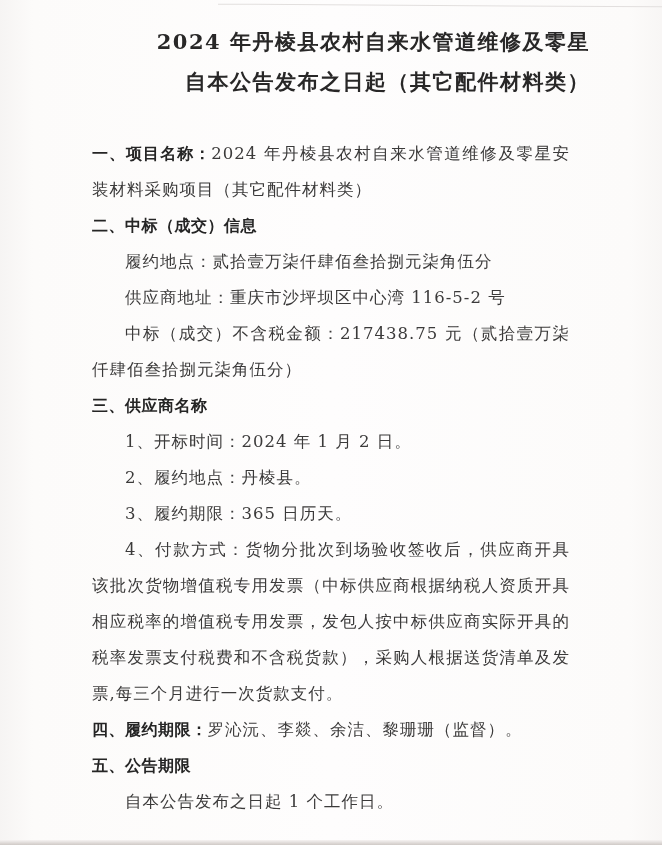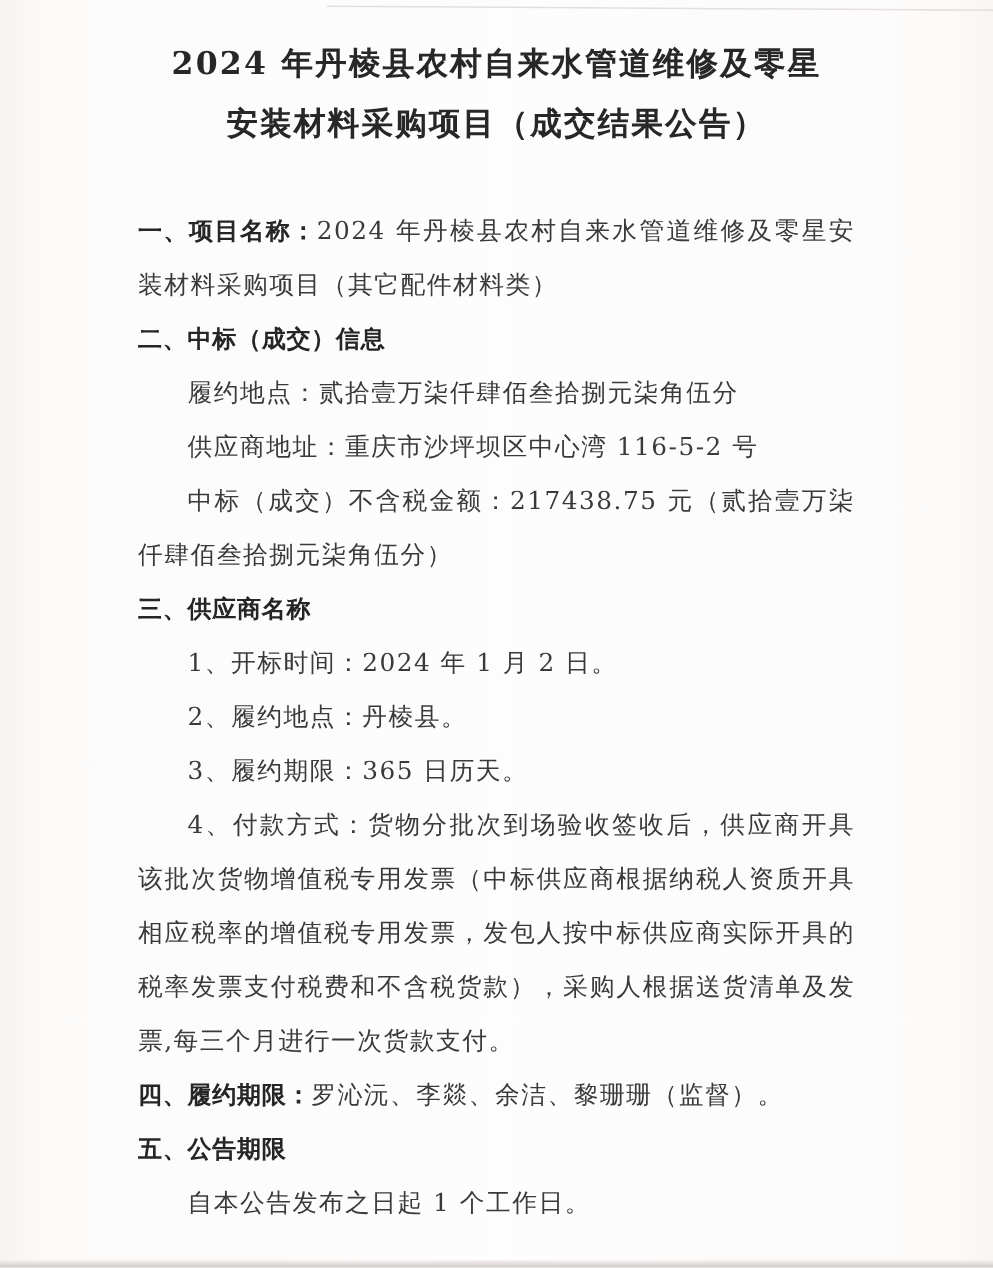--- a/index.html
+++ b/index.html
@@ -24,21 +24,21 @@
   .scan-bottom-edge {
     position: absolute; left: 0; right: 0; bottom: 0; height: 5px;
     background: linear-gradient(#f6f3f2, #cfc9c6);
   }
   .doc-title {
     margin: 0 -20px 34px -20px;
     font-size: 21px;
     line-height: 40px;
     font-weight: bold;
     letter-spacing: 1.5px;
-    text-align: center;
+    text-align: right;
     color: #282727;
   }
   .body-text {
     font-size: 16.5px;
     line-height: 36px;
     letter-spacing: 1px;
   }
   p { margin: 0; text-align: justify; }
   .indent { text-indent: 2em; }
   .hd {
@@ -50,21 +50,21 @@
   }
 </style>
 </head>
 <body>
 
 <div class="page">
   <div class="scan-top-line"></div>
 
   <h1 class="doc-title">
     <div>2024 年丹棱县农村自来水管道维修及零星</div>
-    <div>安装材料采购项目（成交结果公告）</div>
+    <div>自本公告发布之日起（其它配件材料类）</div>
   </h1>
 
   <div class="body-text">
 
     <p><span class="hd">一、项目名称：</span><span>2024 年丹棱县农村自来水管道维修及零星安装材料采购项目（其它配件材料类）</span></p>
 
     <p class="hd">二、中标（成交）信息</p>
 
     <p class="indent"><span>履约地点：</span><span>贰拾壹万柒仟肆佰叁拾捌元柒角伍分</span></p>
 

